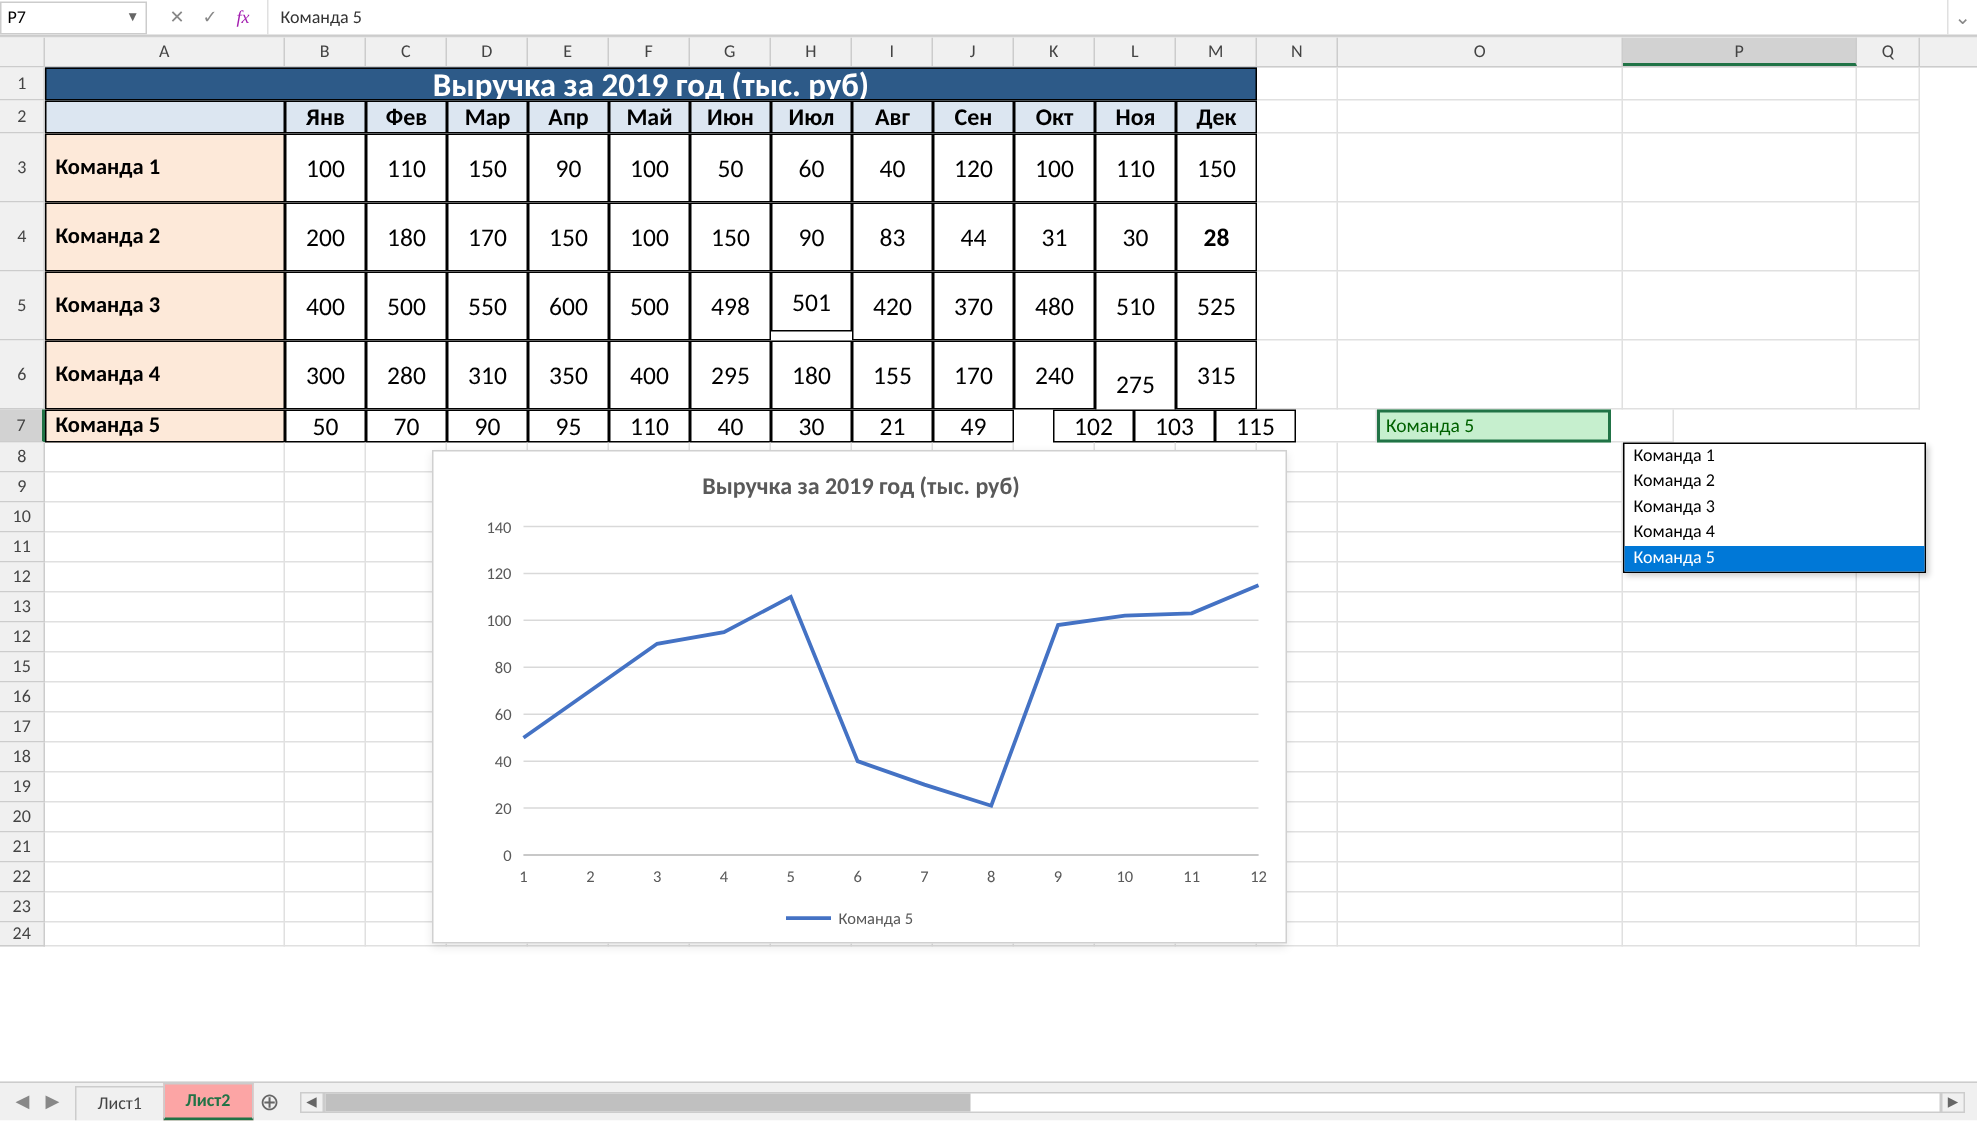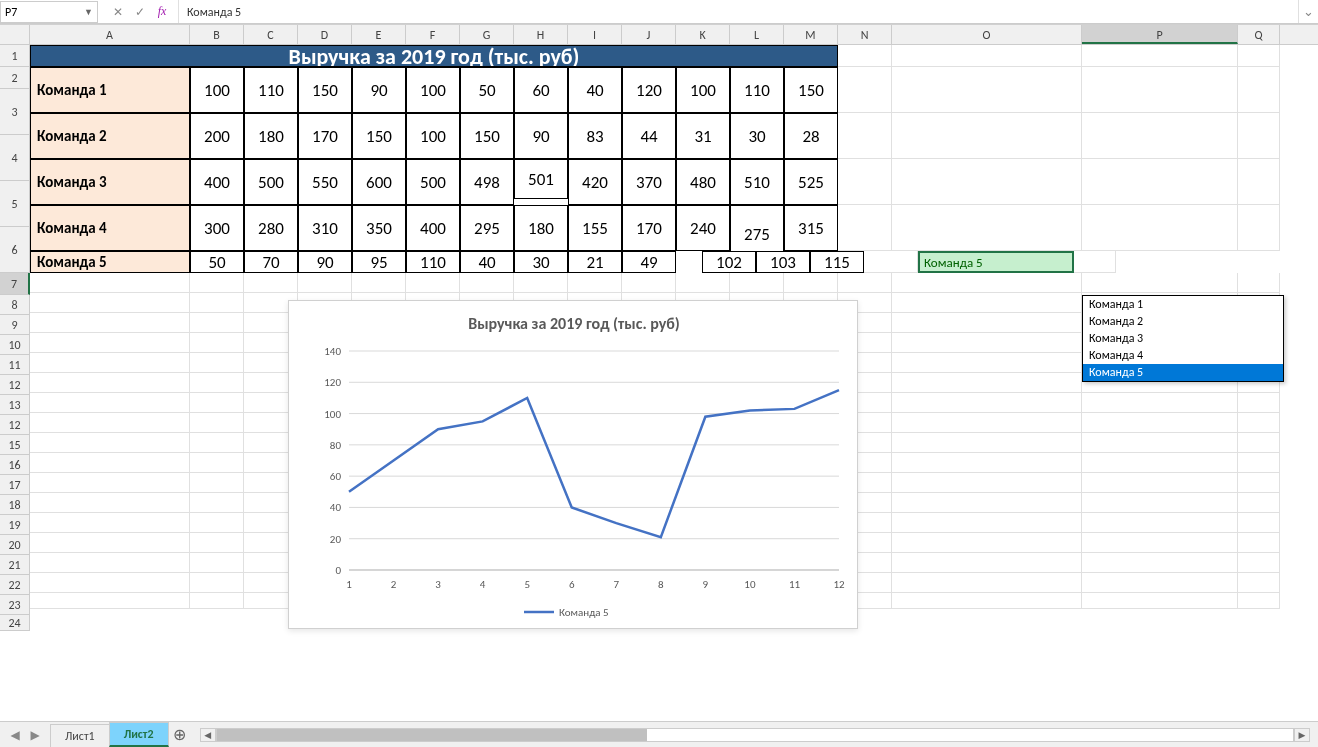--- a/index.html
+++ b/index.html
@@ -85,21 +85,21 @@
     display:flex;
     align-items:center;
     border-top:1px solid #ccc;
     background:#f0f0f0;
     font-size:12px;
   }
   .nav-btns { display:flex; padding:0 6px; gap:2px; }
   .nav-btn { width:18px; text-align:center; color:#888; }
   .tabs { display:flex; align-items:flex-end; height:100%; }
   .tab { padding:4px 14px; border:1px solid #ccc; border-bottom:none; background:#f0f0f0; margin-right:-1px; color:#444; }
-  .tab.active { background:#7dd3fc; font-weight:bold; border-bottom:2px solid #217346; color:#217346; }
+  .tab.active { background:#fca5a5; font-weight:bold; border-bottom:2px solid #217346; color:#217346; }
   .add-tab { width:24px; text-align:center; color:#666; font-size:16px; }
   .hscroll { flex:1; margin:0 8px; height:16px; background:#f0f0f0; display:flex; align-items:center; }
   .hscroll-track { flex:1; height:14px; border:1px solid #ccc; background:#fff; position:relative; }
   .hscroll-thumb { position:absolute; left:0; width:40%; height:100%; background:#c0c0c0; }
   .hscroll-btn { width:16px; height:14px; border:1px solid #ccc; background:#f0f0f0; text-align:center; font-size:9px; line-height:12px; color:#666; }
 </style>
 </head>
 <body>
 
 <div class="formula-bar">
@@ -165,20 +165,39 @@
         <div class="row-h" style="height: 16px;">24</div>
       </div>
     <div class="cells" id="cells">
         <div class="cell-row" style="height: 22px;">
           <div class="cell title-merge" style="width: 808px; height: 22px;">Выручка за 2019 год (тыс. руб)</div>
           <div class="cell" style="width: 54px; height: 22px;"></div>
           <div class="cell" style="width: 190px; height: 22px;"></div>
           <div class="cell" style="width: 156px; height: 22px;"></div>
           <div class="cell" style="width: 42px; height: 22px;"></div>
         </div>
+        <div class="cell-row" style="height: 22px;">
+          <div class="cell hdr2" style="width: 160px; height: 22px;"></div>
+          <div class="cell hdr2" style="width: 54px; height: 22px;">Янв</div>
+          <div class="cell hdr2" style="width: 54px; height: 22px;">Фев</div>
+          <div class="cell hdr2" style="width: 54px; height: 22px;">Мар</div>
+          <div class="cell hdr2" style="width: 54px; height: 22px;">Апр</div>
+          <div class="cell hdr2" style="width: 54px; height: 22px;">Май</div>
+          <div class="cell hdr2" style="width: 54px; height: 22px;">Июн</div>
+          <div class="cell hdr2" style="width: 54px; height: 22px;">Июл</div>
+          <div class="cell hdr2" style="width: 54px; height: 22px;">Авг</div>
+          <div class="cell hdr2" style="width: 54px; height: 22px;">Сен</div>
+          <div class="cell hdr2" style="width: 54px; height: 22px;">Окт</div>
+          <div class="cell hdr2" style="width: 54px; height: 22px;">Ноя</div>
+          <div class="cell hdr2" style="width: 54px; height: 22px;">Дек</div>
+          <div class="cell" style="width: 54px; height: 22px;"></div>
+          <div class="cell" style="width: 190px; height: 22px;"></div>
+          <div class="cell" style="width: 156px; height: 22px;"></div>
+          <div class="cell" style="width: 42px; height: 22px;"></div>
+        </div>
         <div class="cell-row" style="height: 46px;">
           <div class="cell teamlbl" style="width: 160px; height: 46px;">Команда 1</div>
           <div class="cell datacell" style="width: 54px; height: 46px;">100</div>
           <div class="cell datacell" style="width: 54px; height: 46px;">110</div>
           <div class="cell datacell" style="width: 54px; height: 46px;">150</div>
           <div class="cell datacell" style="width: 54px; height: 46px;">90</div>
           <div class="cell datacell" style="width: 54px; height: 46px;">100</div>
           <div class="cell datacell" style="width: 54px; height: 46px;">50</div>
           <div class="cell datacell" style="width: 54px; height: 46px;">60</div>
           <div class="cell datacell" style="width: 54px; height: 46px;">40</div>
@@ -197,21 +216,21 @@
           <div class="cell datacell" style="width: 54px; height: 46px;">180</div>
           <div class="cell datacell" style="width: 54px; height: 46px;">170</div>
           <div class="cell datacell" style="width: 54px; height: 46px;">150</div>
           <div class="cell datacell" style="width: 54px; height: 46px;">100</div>
           <div class="cell datacell" style="width: 54px; height: 46px;">150</div>
           <div class="cell datacell" style="width: 54px; height: 46px;">90</div>
           <div class="cell datacell" style="width: 54px; height: 46px;">83</div>
           <div class="cell datacell" style="width: 54px; height: 46px;">44</div>
           <div class="cell datacell" style="width: 54px; height: 46px;">31</div>
           <div class="cell datacell" style="width: 54px; height: 46px;">30</div>
-          <div class="cell datacell" style="width: 54px; height: 46px;">28</div>
+          <div class="cell datacell" style="width: 54px; height: 46px; font-weight: bold;">28</div>
           <div class="cell" style="width: 54px; height: 46px;"></div>
           <div class="cell" style="width: 190px; height: 46px;"></div>
           <div class="cell" style="width: 156px; height: 46px;"></div>
           <div class="cell" style="width: 42px; height: 46px;"></div>
         </div>
         <div class="cell-row" style="height: 46px;">
           <div class="cell teamlbl" style="width: 160px; height: 46px;">Команда 3</div>
           <div class="cell datacell" style="width: 54px; height: 46px;">400</div>
           <div class="cell datacell" style="width: 54px; height: 46px;">500</div>
           <div class="cell datacell" style="width: 54px; height: 46px;">550</div>

